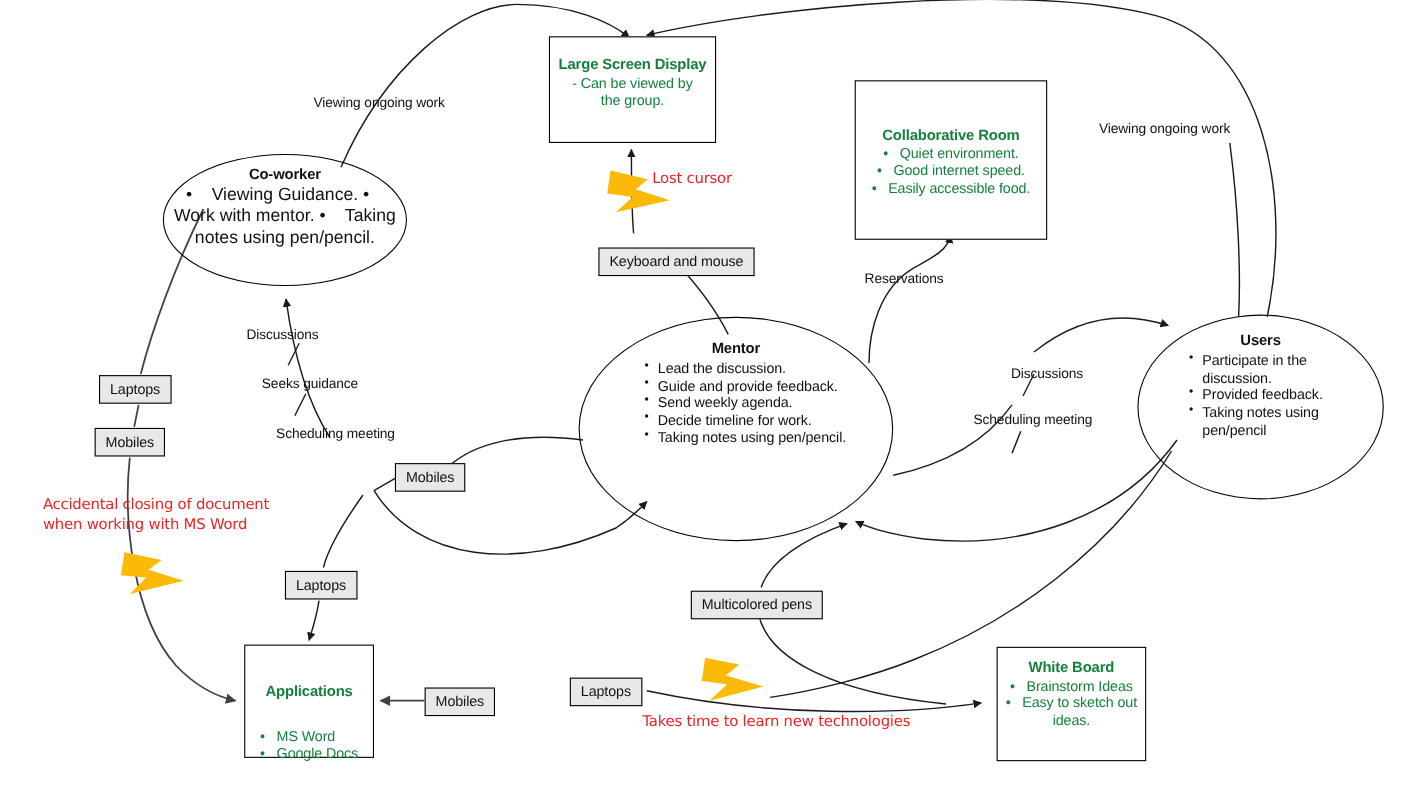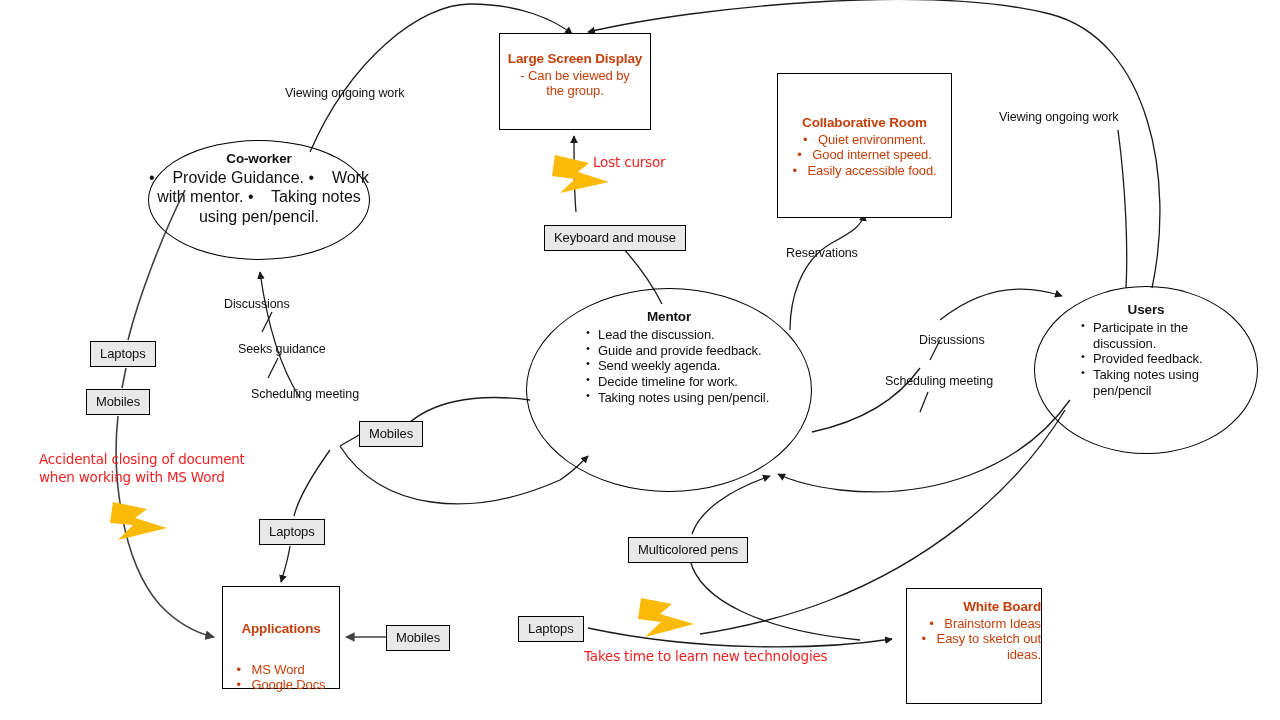--- a/index.html
+++ b/index.html
@@ -38,21 +38,21 @@
     fill: #FBBA07;
     stroke: none;
   }
   
   .node {
     position: absolute;
     box-sizing: border-box;
     background: #ffffff;
     border: 1.3px solid #000000;
     text-align: center;
-    color: #c2410c;
+    color: #15803d;
     line-height: 1.18;
   }
   .node .title {
     font-weight: bold;
     font-size: 13.5px;
     display: block;
     margin-bottom: 1px;
     letter-spacing: -0.15px;
   }
   .node .line {
@@ -216,31 +216,31 @@
   </div>
 
   <div class="node" style="left:222px; top:586px; width:118px; height:103px; padding-top:34px;">
     <span class="title">Applications</span>
     <div style="display:inline-block; text-align:left;margin-top:24px;">
       <span class="bul">•&nbsp;&nbsp; <span>MS Word</span></span>
       <span class="bul">•&nbsp;&nbsp; <span>Google Docs</span></span>
     </div>
   </div>
 
-  <div class="node" style="left:906px; top:588px; width:136px; height:116px; padding-top:10px;text-align:right;">
+  <div class="node" style="left:906px; top:588px; width:136px; height:104px; padding-top:10px;">
     <span class="title">White Board</span>
     <span class="bul">•&nbsp;&nbsp; <span>Brainstorm Ideas</span></span>
     <span class="bul">•&nbsp;&nbsp; <span>Easy to sketch out ideas.</span></span>
   </div>
 
   <div class="ell" style="left:148px; top:140px; width:222px; height:120px;">
     <div class="ell-body" style="top:10px;">
       <span class="title">Co-worker</span>
       <div style="display:inline-block; text-align:center; margin-top:1px;">
-        <span class="bul">•&nbsp;&nbsp;&nbsp; <span>Provide  Guidance.</span></span>
+        <span class="bul">•&nbsp;&nbsp;&nbsp; <span>Viewing  Guidance.</span></span>
         <span class="bul">•&nbsp;&nbsp;&nbsp; <span>Work with mentor.</span></span>
         <span class="bul">•&nbsp;&nbsp;&nbsp; <span>Taking notes using pen/pencil.</span></span>
       </div>
     </div>
   </div>
 
   <div class="ell" style="left:526px; top:288px; width:286px; height:204px;">
     <div class="ell-body" style="top:20px;">
       <span class="title">Mentor</span>
       <ul class="bullist" style="margin-left:57px; margin-right:38px;">

